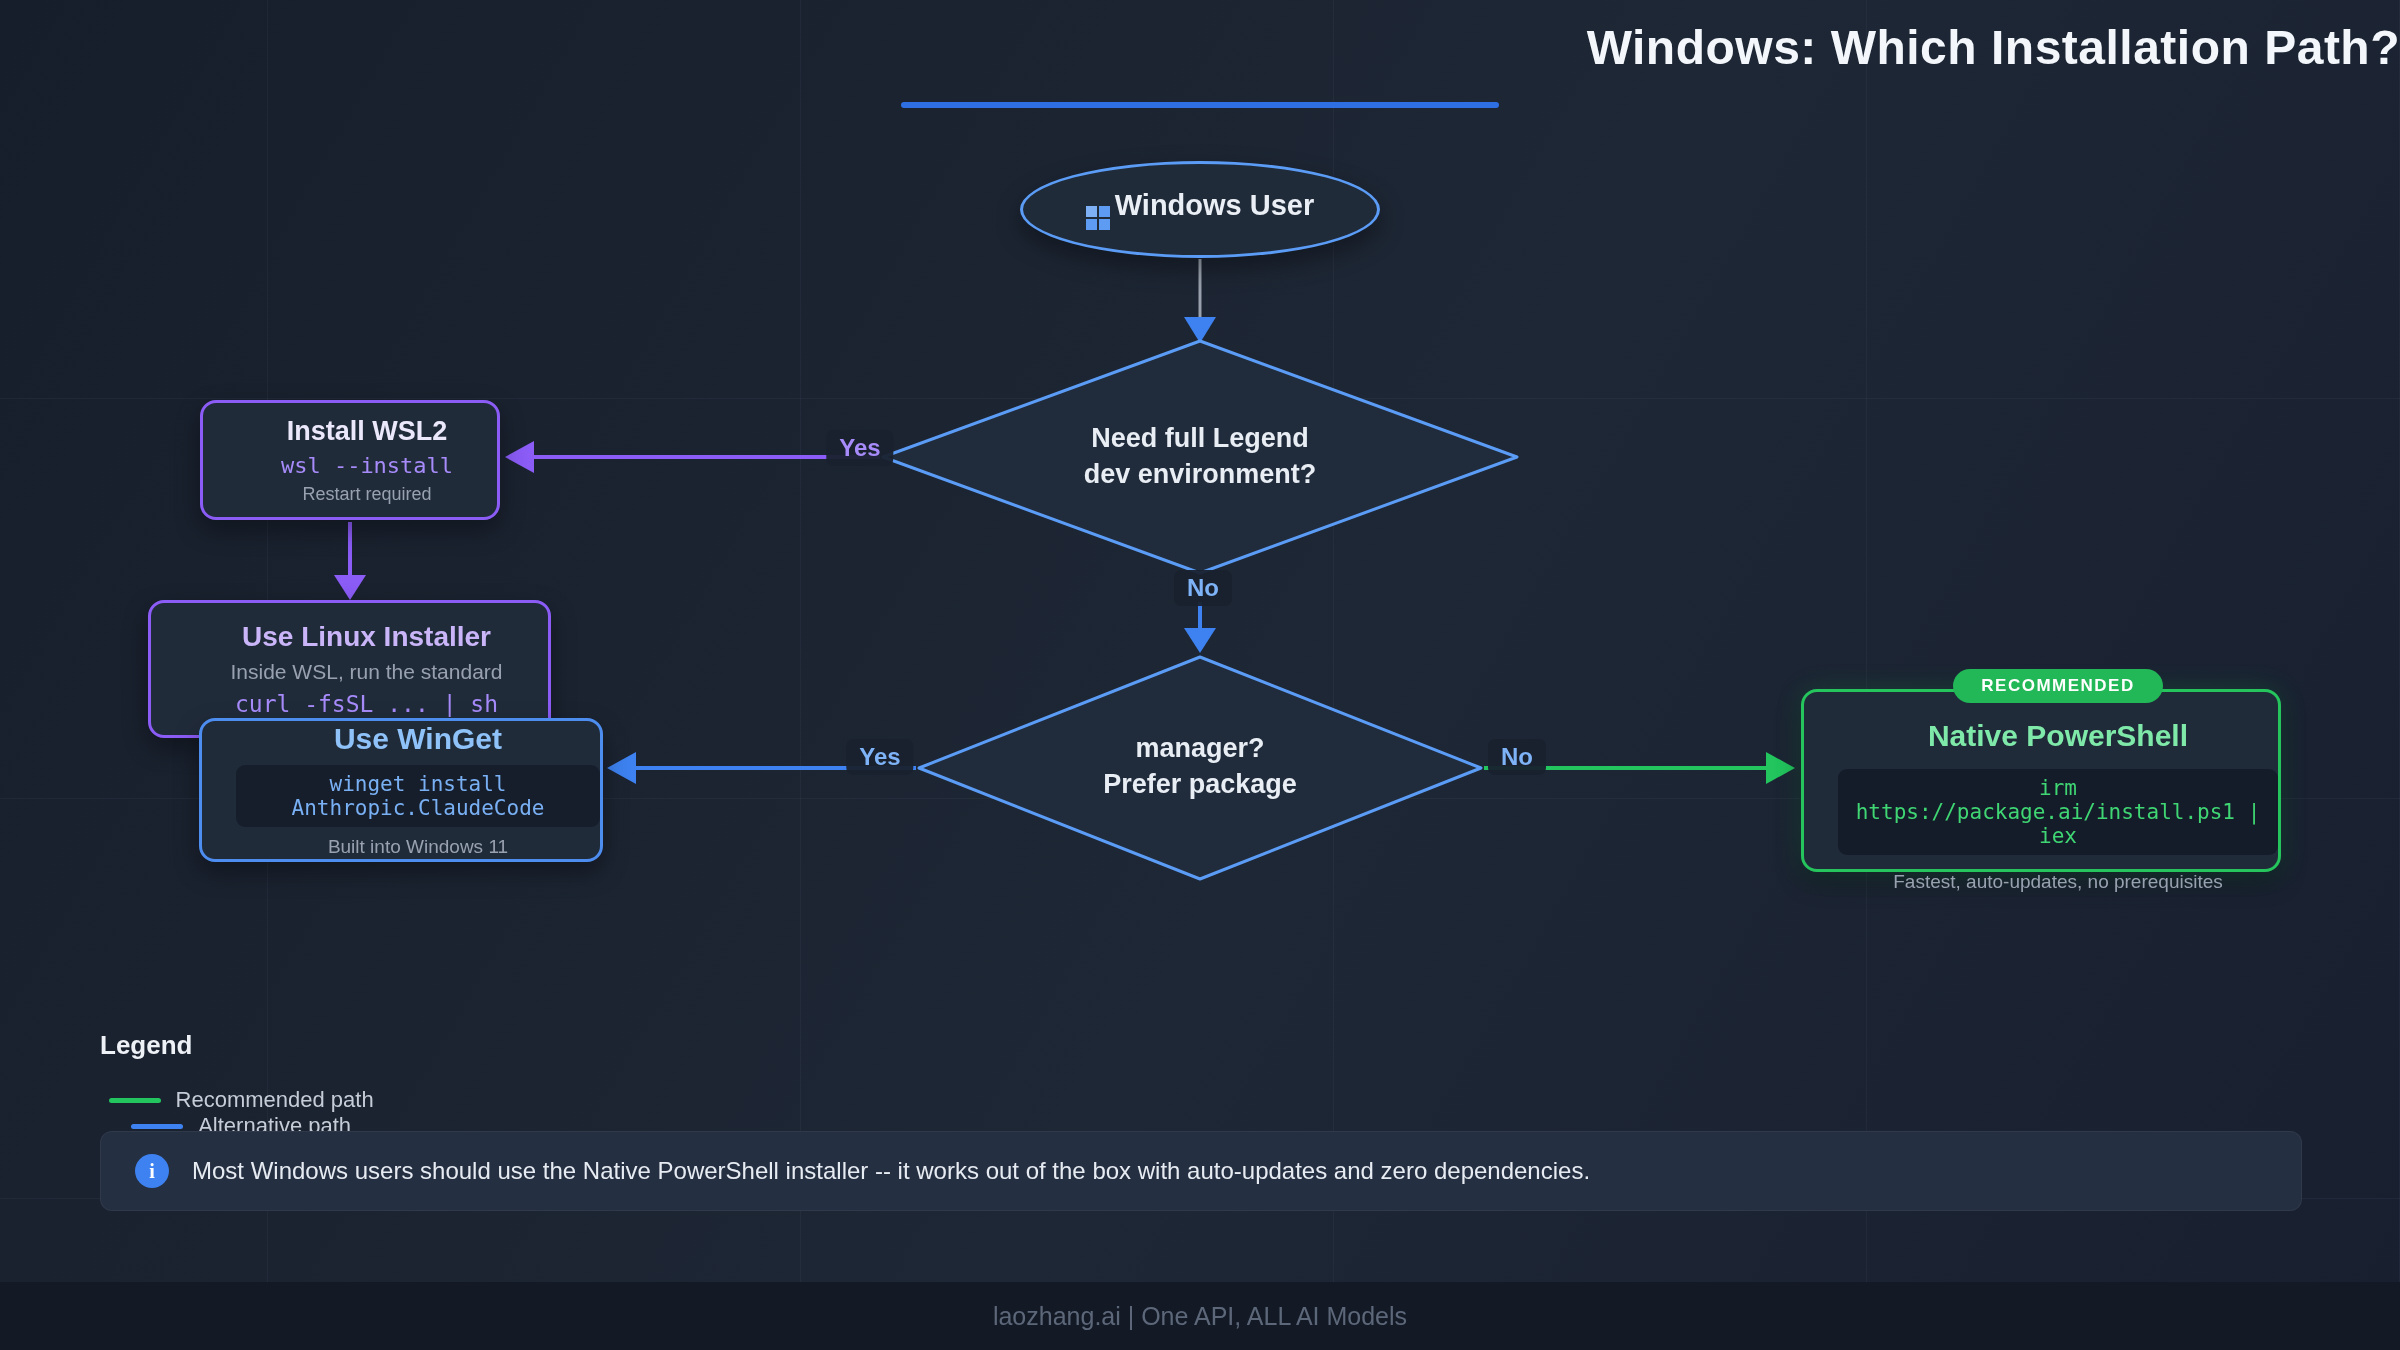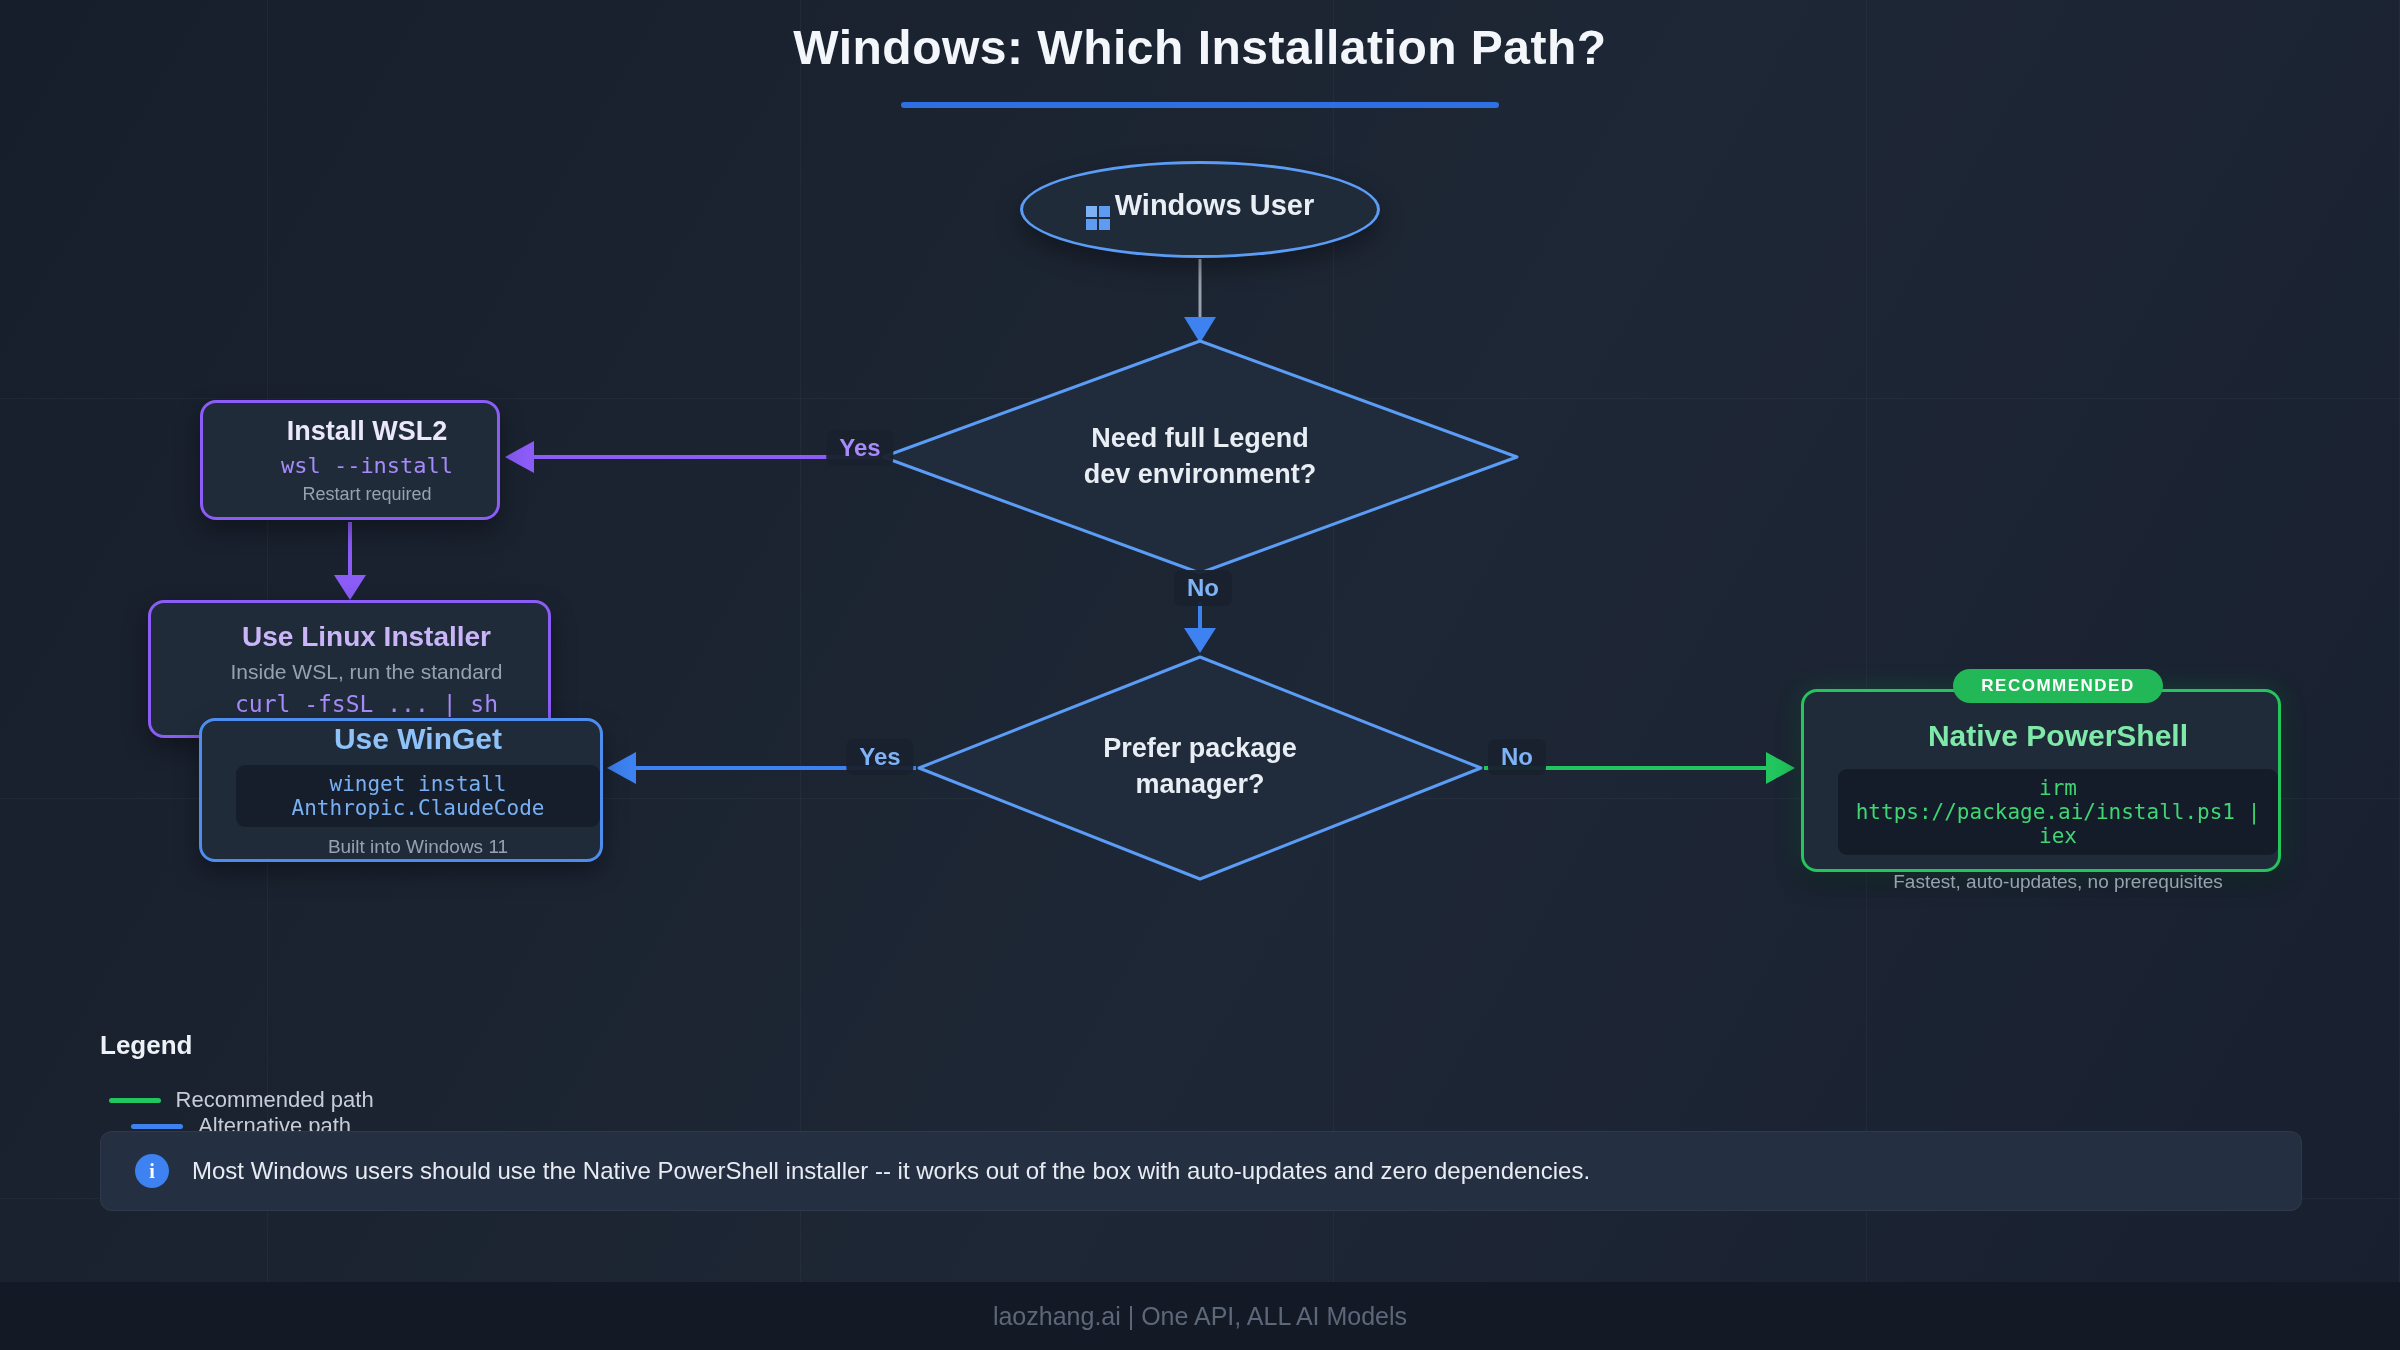--- a/index.html
+++ b/index.html
@@ -8,21 +8,21 @@
     font-family:"Liberation Sans",sans-serif;
     background-image:
       linear-gradient(rgba(165,185,215,0.05) 1px, transparent 1px),
       linear-gradient(90deg, rgba(165,185,215,0.05) 1px, transparent 1px),
       linear-gradient(120deg,#171e2b 0%,#1e2735 55%,#182030 100%);
     background-size:400px 400px,533px 533px,100% 100%;
     background-position:0 -2px,267px 0,0 0;
   }
   .abs{position:absolute;}
   
-  .page-title{left:0;top:20px;width:2400px;text-align:center;
+  .page-title{left:0;top:20px;width:2400px;text-align:right;
     font-size:48px;font-weight:bold;color:#f3f6fa;letter-spacing:.5px;}
   .title-underline{left:901px;top:102px;width:598px;height:6px;background:#2f6fe4;border-radius:3px;}
   
   #wires{left:0;top:0;z-index:1;}
   
   .node{background:#202b3a;box-sizing:border-box;z-index:2;
     box-shadow:0 10px 24px rgba(0,0,0,0.35);}
   .ellipse-node{left:1020px;top:161px;width:360px;height:97px;border:3px solid #5b9cf6;
     border-radius:50%;display:flex;align-items:center;justify-content:center;}
   .ellipse-node .lbl{font-size:29px;font-weight:bold;color:#eaeef5;}
@@ -123,22 +123,22 @@
   </div>
 
   <div class="abs diamond-text" style="top:420px;">
     <div>Need full Legend</div>
     <div>dev environment?</div>
   </div>
   <div class="abs chip purple" style="left:860px;top:448px;">Yes</div>
   <div class="abs chip blue" style="left:1203px;top:588px;">No</div>
 
   <div class="abs diamond-text" style="top:730px;">
+    <div>manager?</div>
     <div>Prefer package</div>
-    <div>manager?</div>
   </div>
   <div class="abs chip blue" style="left:880px;top:757px;">Yes</div>
   <div class="abs chip blue" style="left:1517px;top:757px;">No</div>
 
   <div class="abs node rect-box box-wsl2">
     <div class="t">Install WSL2</div>
     <div class="c">wsl --install</div>
     <div class="n">Restart required</div>
   </div>
 

